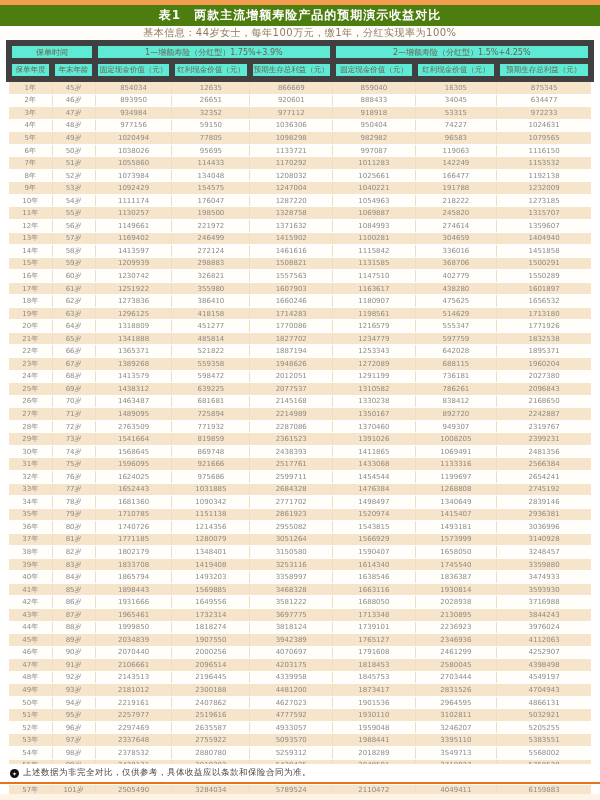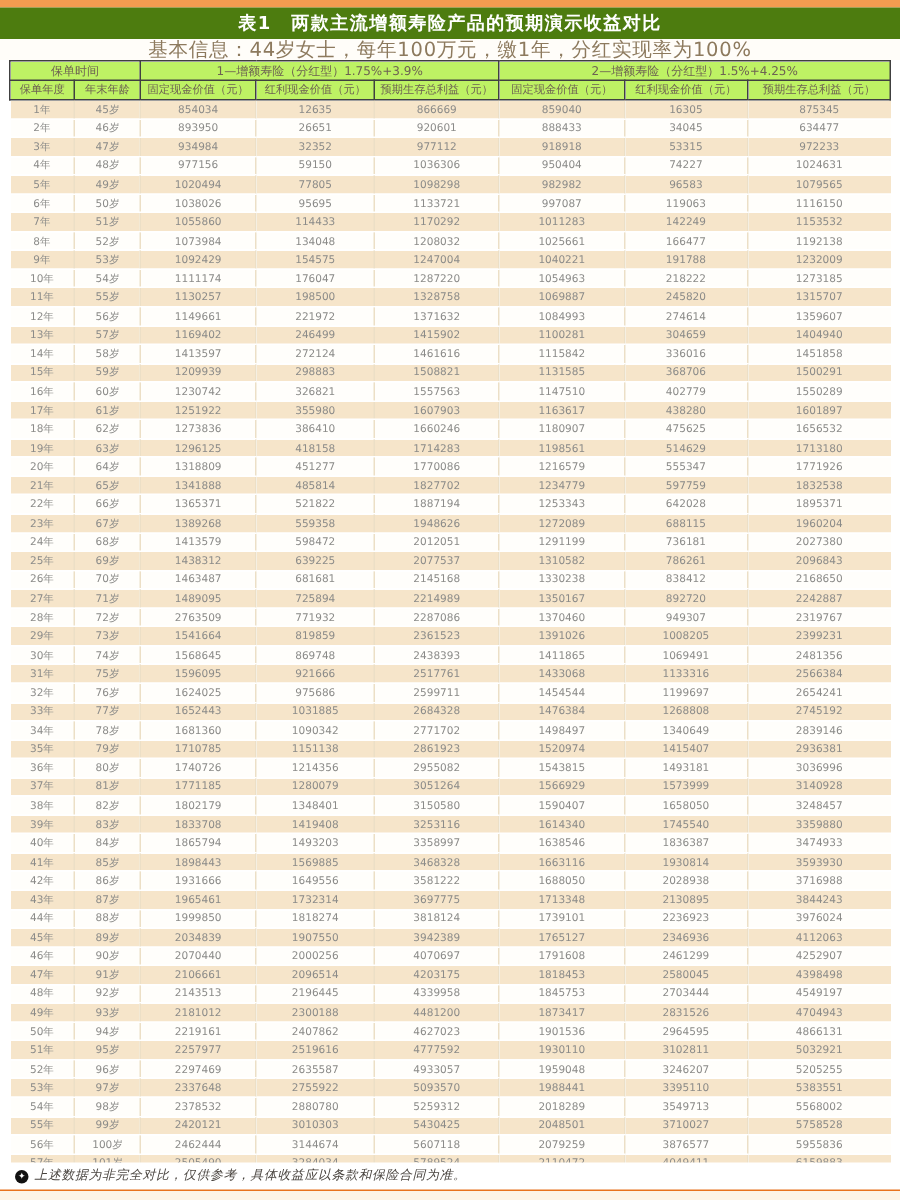--- a/index.html
+++ b/index.html
@@ -5,44 +5,44 @@
   html,body{margin:0;padding:0;background:#ffffff;}
   #page{
     position:relative;width:600px;height:800px;overflow:hidden;background:#ffffff;
     font-family:"DejaVu Sans","Liberation Sans",sans-serif;
   }
   
   #top-strip{height:5px;background:#f29c50;}
   #title-bar{height:21px;background:#4d7c0f;display:flex;align-items:center;justify-content:center;}
   #title-bar .t{color:#ffffff;font-size:12px;font-weight:bold;letter-spacing:1px;}
   #subtitle-row{height:14px;display:flex;align-items:center;justify-content:center;background:#fffdf9;}
-  #subtitle-row .s{color:#8d7a5e;font-size:13px;letter-spacing:0.5px;}
+  #subtitle-row .s{color:#8d7a5e;font-size:10px;letter-spacing:0.5px;}
   
   table{border-collapse:collapse;table-layout:fixed;width:588px;margin:0 6px;}
   col.c1{width:7.4%}col.c2{width:7.4%}col.c3{width:13.2%}col.c4{width:13.4%}
   col.c5{width:14.2%}col.c6{width:14.2%}col.c7{width:14.0%}col.c8{width:16.2%}
   thead th{
-    background:#bef264;color:#6d6252;font-weight:normal;
-    font-size:7.5px;padding:0;height:12px;border:1px solid #404040;
+    background:#5eead4;color:#6d6252;font-weight:normal;
+    font-size:7.5px;padding:0;height:12px;border:6px solid #404040;
     white-space:nowrap;overflow:hidden;text-align:center;
   }
   thead tr.grp th{font-size:8px;height:12px;}
   tbody td{
     font-size:7px;color:#8b8b89;text-align:center;padding:0;height:11.55px;
     border-right:1px solid #ecdfc6;border-bottom:1px solid #ffffff;
     white-space:nowrap;overflow:hidden;
   }
   tbody td:last-child{border-right:none;}
   tbody tr.odd td{background:#f6e5ca;}
   tbody tr.even td{background:#fffefb;}
   
   #footnote{
-    position:absolute;left:0;bottom:5px;width:600px;height:20px;
+    position:absolute;left:0;bottom:16px;width:600px;height:20px;
     display:flex;align-items:center;gap:4px;padding-left:10px;box-sizing:border-box;
-    border-bottom:2px solid #e8731e;background:#ffffff;font-style:italic;
+    border-bottom:2px solid #e8731e;background:#ffffff;
   }
   #footnote .ic{
     width:9px;height:9px;border-radius:50%;background:#111111;color:#ffffff;
     font-size:6px;line-height:9px;text-align:center;flex:0 0 auto;
   }
   #footnote .ft{color:#4a4540;font-size:8.5px;letter-spacing:0.5px;}
   #bottom-pad{position:absolute;left:0;bottom:0;width:600px;height:6px;background:#fdf4e6;}
 </style>
 </head>
 <body>

